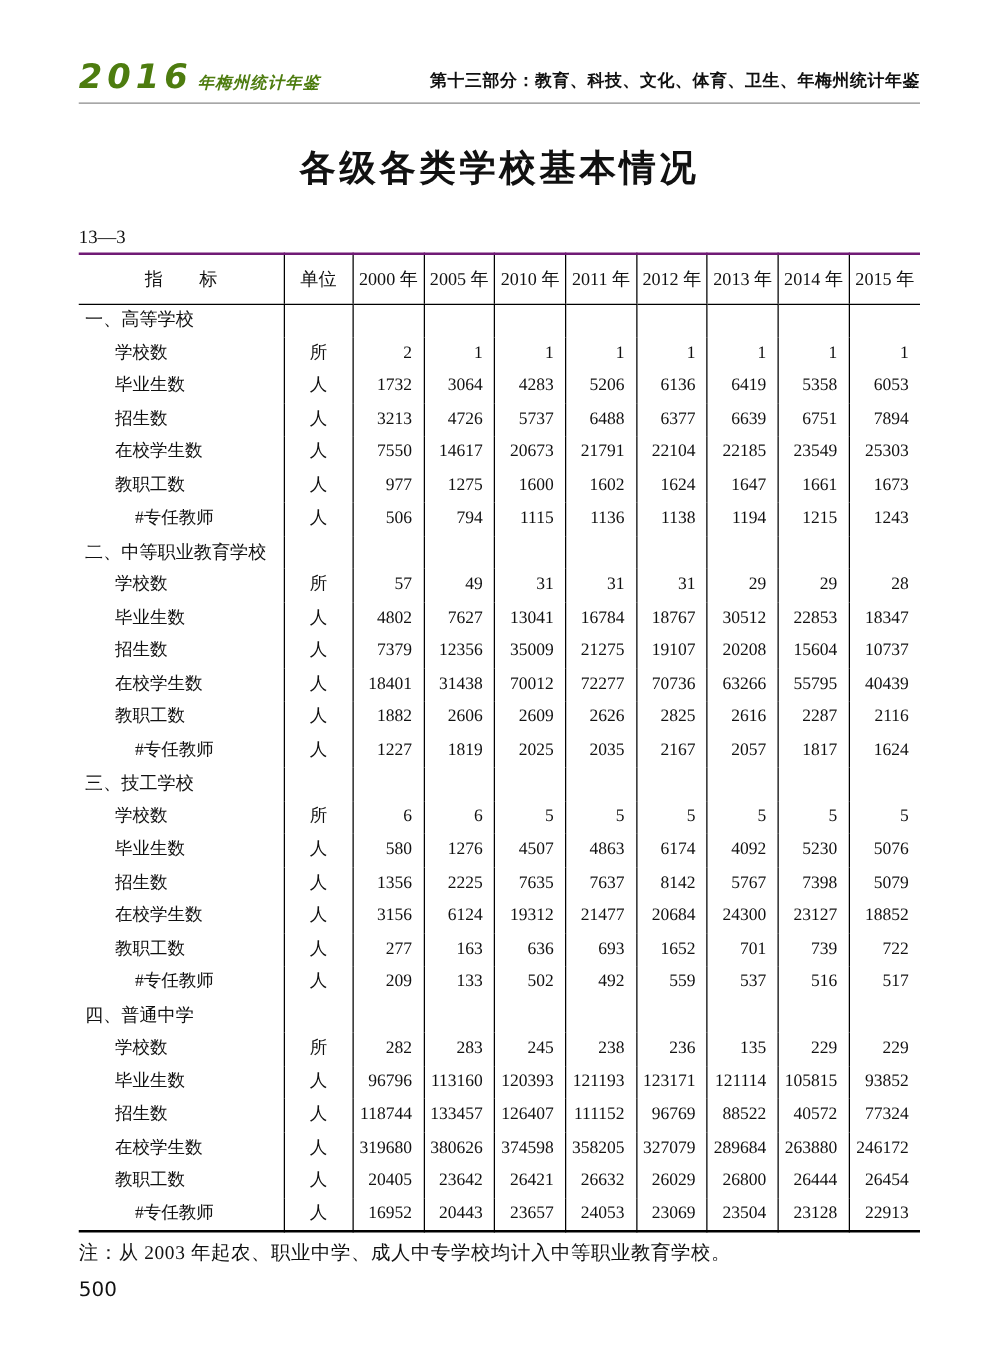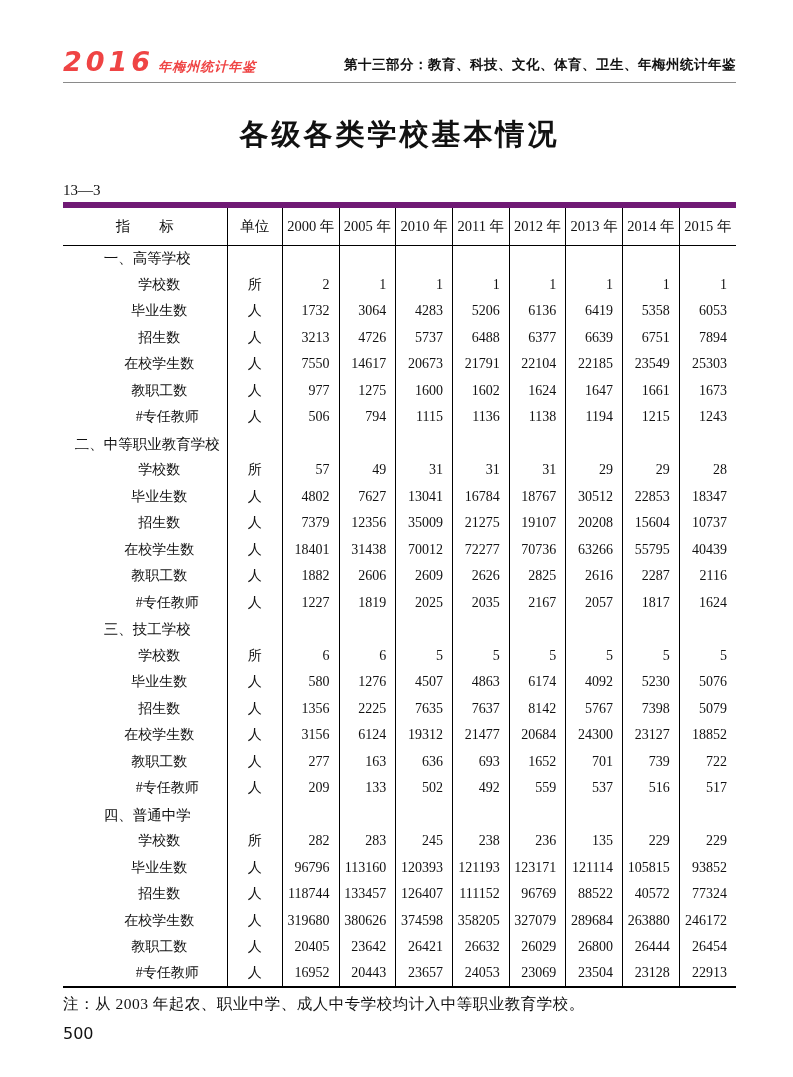--- a/index.html
+++ b/index.html
@@ -12,21 +12,21 @@
     background: #fff;
     overflow: hidden;
     padding: 46px 57px 0 63px;
   }
   
   .running-head {
     display: flex; justify-content: space-between; align-items: flex-end;
     border-bottom: 1.5px solid #8a8a8a;
     padding-bottom: 5px;
   }
-  .logo { color: #ef4444; white-space: nowrap; }
+  .logo { color: #4d7c0f; white-space: nowrap; }
   .logo-year {
     font-family: "DejaVu Sans", "Liberation Sans", sans-serif;
     font-size: 27px; font-weight: bold; font-style: italic;
     letter-spacing: 4px;
   }
   .logo-suffix {
     font-family: "DejaVu Sans", "Liberation Sans", sans-serif;
     font-size: 13px; font-weight: bold; font-style: italic;
     letter-spacing: 1px;
   }
@@ -42,21 +42,21 @@
   }
   .table-no {
     margin-top: 27px; margin-bottom: 3px;
     font-size: 15px;
   }
   
   table.stats {
     width: 100%;
     border-collapse: collapse;
     table-layout: fixed;
-    border-top: 6px solid #701a75;
+    border-top: 2px solid #701a75;
     border-bottom: 2px solid #000;
   }
   table.stats th, table.stats td {
     border-left: 1px solid #000;
     font-weight: normal;
     overflow: hidden; white-space: nowrap;
   }
   table.stats th:first-child, table.stats td:first-child { border-left: none; }
   table.stats thead th {
     border-bottom: 1.5px solid #000;
@@ -64,21 +64,21 @@
     font-size: 14.5px;
     text-align: center;
     vertical-align: middle;
   }
   table.stats tbody td {
     height: 26.5px;
     font-size: 14px;
     line-height: 1;
     vertical-align: middle;
   }
-  td.lbl { text-align: center; }
+  td.lbl { text-align: left; }
   td.lbl.ind-1 { padding-left: 5px;  font-size: 14.5px; }
   td.lbl.ind-2 { padding-left: 29px; }
   td.lbl.ind-3 { padding-left: 45px; }
   td.unit { text-align: center; }
   td.val  { text-align: right; padding-right: 9px; }
   
   .footnote { margin-top: 6px; font-size: 15.5px; letter-spacing: 0.5px; }
   .page-number {
     margin-top: 9px;
     font-family: "DejaVu Sans", "Liberation Sans", sans-serif;

